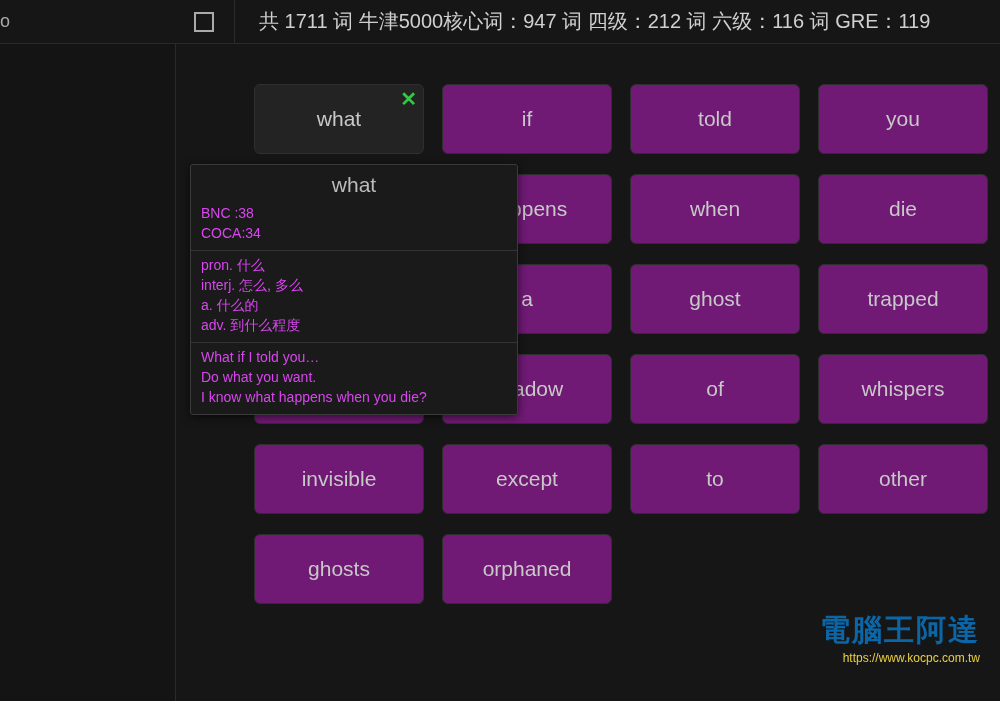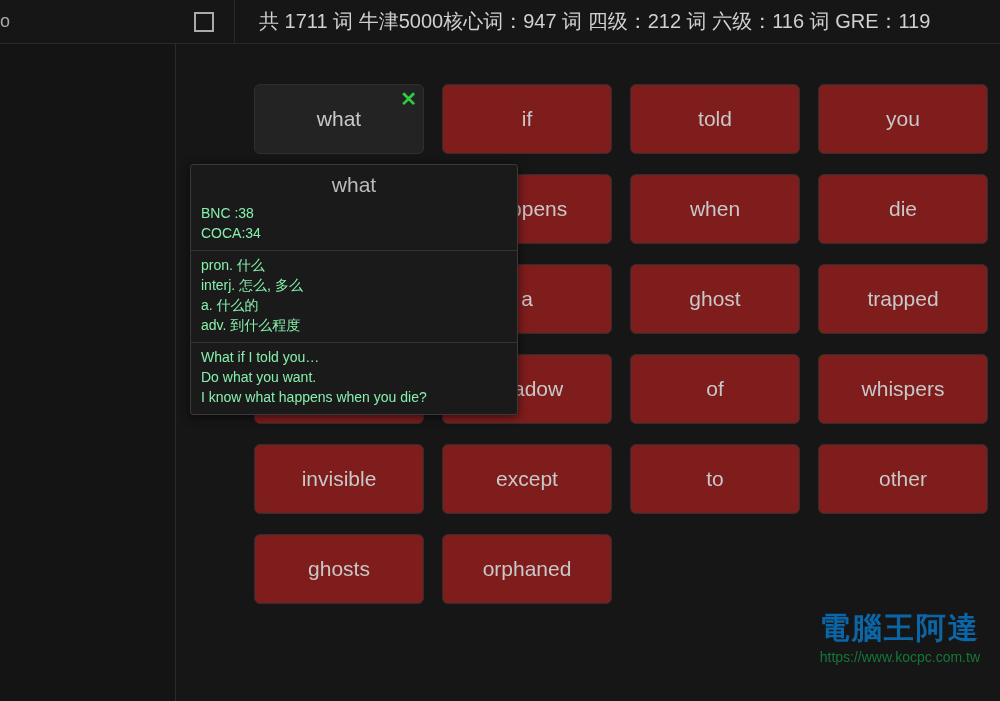--- a/index.html
+++ b/index.html
@@ -62,21 +62,21 @@
       padding: 40px 12px 17px 78px;
       position: relative;
     }
     .word-grid {
       display: grid;
       grid-template-columns: repeat(4, 170px);
       gap: 20px 18px;
     }
     .word-tile {
       height: 70px;
-      background: #7f1d1d;
+      background: #701a75;
       border: 1px solid #2f2f2f;
       border-radius: 6px;
       display: flex;
       align-items: center;
       justify-content: center;
       font-size: 21px;
       color: #c8c8c8;
       position: relative;
       cursor: pointer;
     }
@@ -105,41 +105,41 @@
     }
     .tooltip-title {
       text-align: center;
       font-size: 21px;
       color: #bbb;
       padding: 8px 0 2px;
     }
     .tooltip-section {
       padding: 4px 10px 6px;
       font-size: 14px;
-      color: #86efac;
+      color: #d946ef;
       line-height: 1.45;
     }
     .tooltip-divider {
       border-top: 1px solid #333;
     }
     .watermark {
       position: absolute;
       right: 20px;
       bottom: 36px;
       opacity: 0.9;
     }
     .watermark-text {
       font-size: 30px;
       color: #0a6fb8;
       font-weight: bold;
       letter-spacing: 2px;
     }
     .watermark-url {
-      font-size: 14px;
-      color: #15803d;
+      font-size: 12px;
+      color: #fde047;
       text-align: right;
     }
   </style>
 </head>
 <body>
 
 <div class="header">
   <div class="sidebar-header">
     <span class="header-word">do</span>
     <span class="checkbox"></span>

